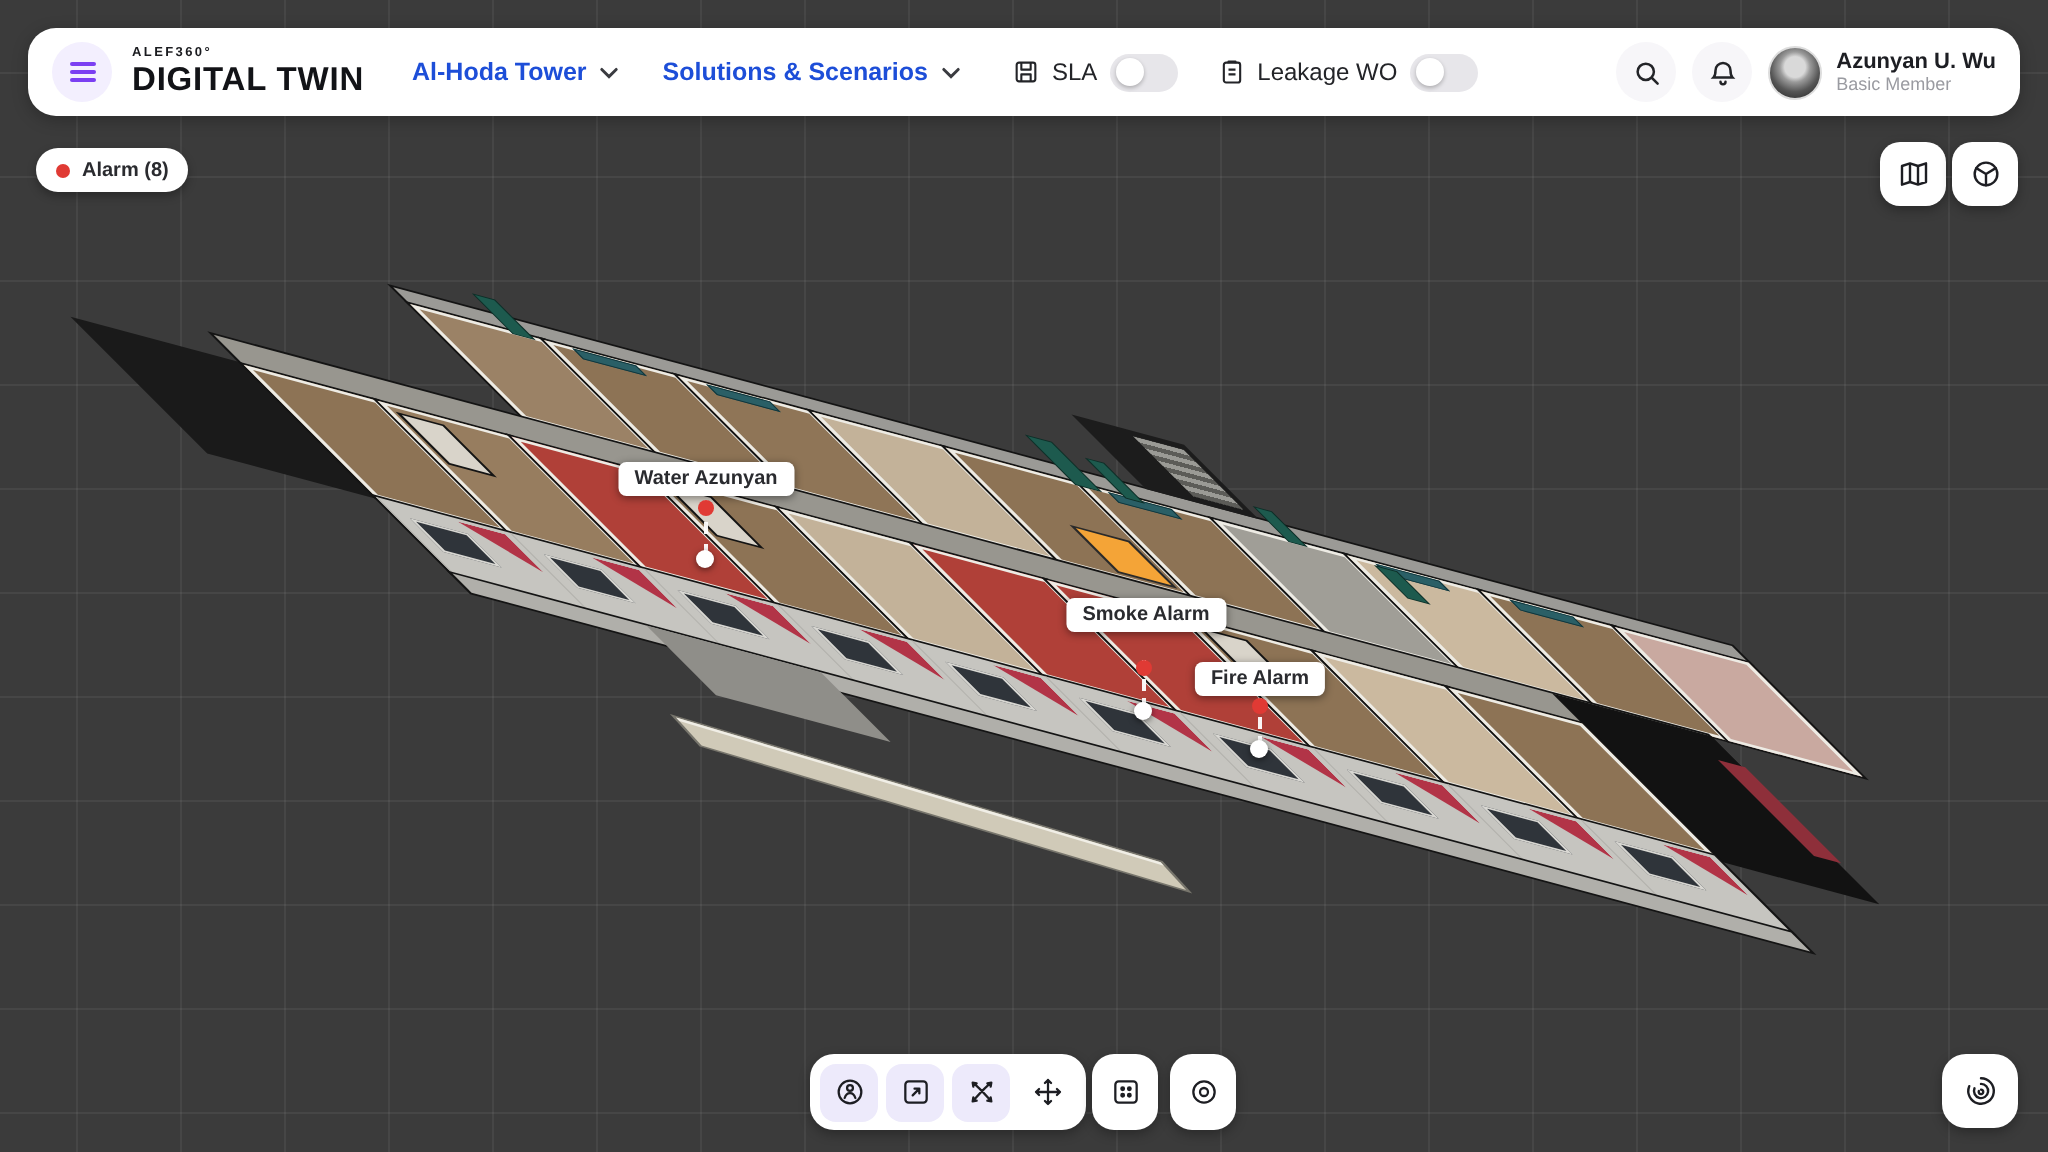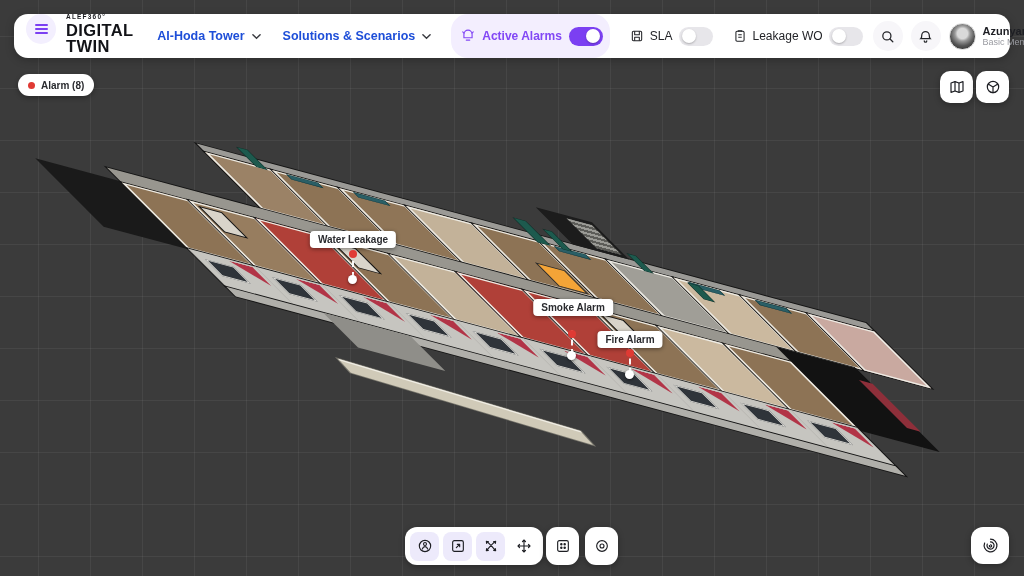--- a/index.html
+++ b/index.html
@@ -9,21 +9,21 @@
   
   .scene { position:absolute; inset:0; overflow:hidden;
     background-color:#3b3b3b;
     background-image:
       linear-gradient(rgba(255,255,255,.055) 1px, transparent 1px),
       linear-gradient(90deg, rgba(255,255,255,.055) 1px, transparent 1px);
     background-size:52px 52px; background-position:-14px -16px; }
 
   
   .header { position:absolute; left:14px; top:14px; width:996px; height:44px;
-    background:#fff; border-radius:14px; display:flex; 
+    background:#fff; border-radius:14px; display:flex; align-items:center;
     padding:0 12px; gap:10px; box-shadow:0 2px 8px rgba(0,0,0,.25); z-index:50; }
   .menu-btn { width:30px; height:30px; border-radius:50%; background:#f3effe;
     display:flex; align-items:center; justify-content:center; flex:0 0 auto; cursor:pointer; }
   .hamburger { width:13px; }
   .hamburger span { display:block; height:2px; background:#7b3ff2; border-radius:2px; margin:2px 0; }
   .logo { line-height:1; margin-right:8px; }
   .logo .small { font-size:6.5px; font-weight:700; letter-spacing:1.2px; color:#1a1b1f; }
   .logo .big { font-size:16.5px; font-weight:800; letter-spacing:.4px; color:#121317; margin-top:1px; }
   .nav-item { display:flex; align-items:center; gap:7px; font-size:12.5px; font-weight:700;
     color:#1d4ed8; padding:0 6px; cursor:pointer; white-space:nowrap; }
@@ -231,21 +231,21 @@
         <div class="f-unit">
           <div class="fwin"></div>
           <div class="awn"></div>
         </div>
       </div>
     <div class="base-strip"></div>
     <div class="porch"></div>
     <div class="ramp"></div>
   </div>
 
-  <div class="alabel" style="left:353px; top:231px;">Water Leakage</div>
+  <div class="alabel" style="left:353px; top:231px;">Water Azunyan</div>
   <div class="rdot" style="left:349px; top:250px;"></div>
   <div class="leader" style="left:352px; top:250px; height:28px;"></div>
   <div class="wdot" style="left:348px; top:275px;"></div>
 
   <div class="alabel" style="left:573px; top:299px;">Smoke Alarm</div>
   <div class="rdot" style="left:568px; top:330px;"></div>
   <div class="leader" style="left:571px; top:330px; height:25px;"></div>
   <div class="wdot" style="left:567px; top:351px;"></div>
 
   <div class="alabel" style="left:630px; top:331px;">Fire Alarm</div>
@@ -273,28 +273,20 @@
         <path d="M1 1l4 4 4-4"></path>
       </svg>
   </div>
   <div class="nav-item">
     <span>Solutions &amp; Scenarios</span>
     <svg class="chev" viewBox="0 0 10 6" fill="none" stroke="currentColor" stroke-width="1.6" stroke-linecap="round">
         <path d="M1 1l4 4 4-4"></path>
       </svg>
   </div>
 
-  <div class="pill-toggle">
-    <svg width="14" height="14" viewBox="0 0 24 24" fill="none" stroke="#8247f5" stroke-width="2" stroke-linecap="round">
-      <path d="M5 9a7 7 0 0 1 14 0v6H5z"></path>
-        <path d="M3 5l2 2M21 5l-2 2M9 19h6"></path>
-    </svg>
-    <span class="lbl">Active Alarms</span>
-    <span class="toggle on"></span>
-  </div>
 
   <div class="tgl-group">
     <svg width="14" height="14" viewBox="0 0 24 24" fill="none" stroke="#232428" stroke-width="1.8" stroke-linejoin="round">
       <rect x="4" y="4" width="16" height="16" rx="2"></rect>
         <path d="M8 4v6h8V4M8 20v-6h8v6"></path>
     </svg>
     <span class="lbl">SLA</span>
     <span class="toggle off"></span>
   </div>
 

